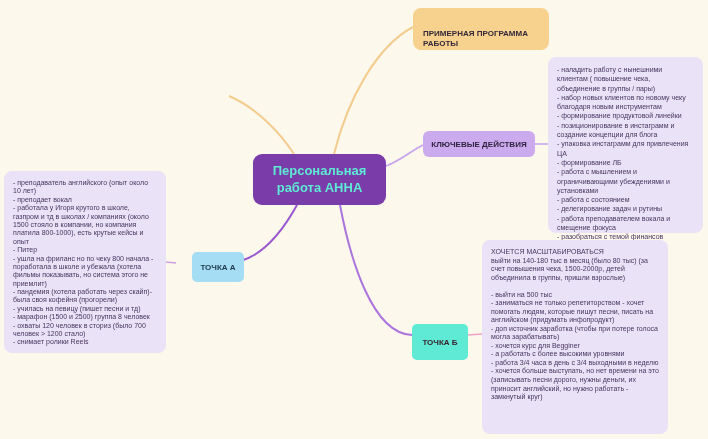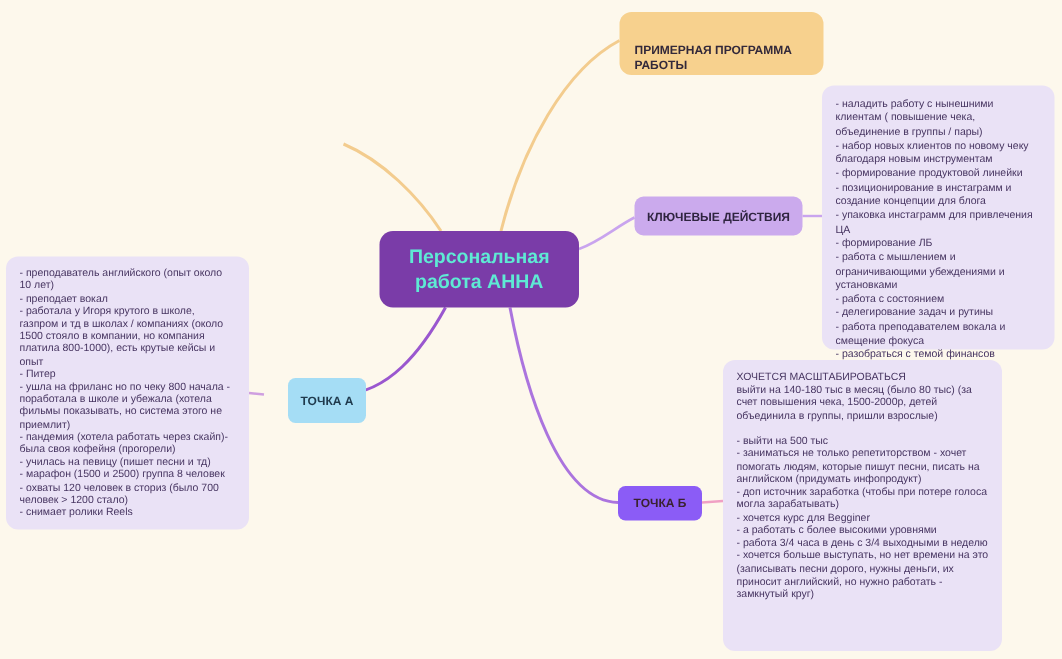--- a/index.html
+++ b/index.html
@@ -58,22 +58,22 @@
     left:423px;top:131px;width:112px;height:26px;
     background:#cbaaed;color:#2f2440;font-size:8px;
   }
   .key-actions-list{left:548px;top:57px;width:155px;height:176px;line-height:1.33;}
   .point-a{
     left:176px;top:252px;width:52px;height:30px;
     background:#a5ddf5;color:#1f3a4d;font-size:8px;border-radius:5px;margin-left:16px;
   }
   .point-a-list{left:4px;top:171px;width:162px;height:182px;line-height:1.2;}
   .point-b{
-    left:412px;top:324px;width:56px;height:23px;
-    background:#8b5cf6;color:#3a2230;font-size:8px;border-radius:5px;
+    left:412px;top:324px;width:56px;height:36px;
+    background:#5eead4;color:#3a2230;font-size:8px;border-radius:5px;
   }
   .point-b-list{left:482px;top:240px;width:186px;height:194px;line-height:1.22;}
 </style>
 </head>
 <body>
 
 <div class="canvas">
 
   <svg class="edges" viewBox="0 0 708 439">
     <path d="M229,96 C255,107 279,131 294,154" fill="none" stroke-width="2" stroke="#f3cc8e"></path>

